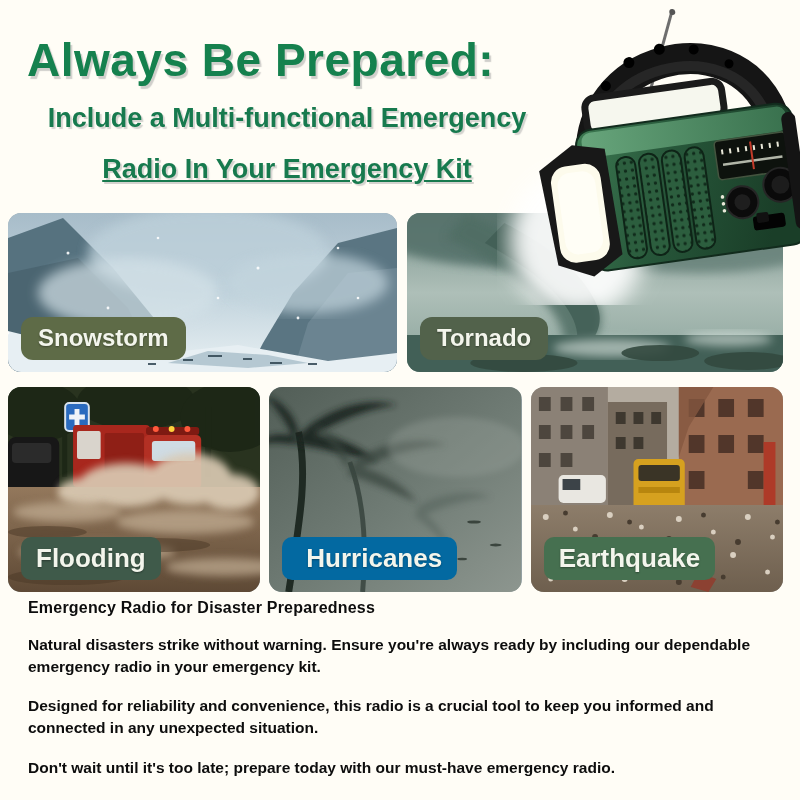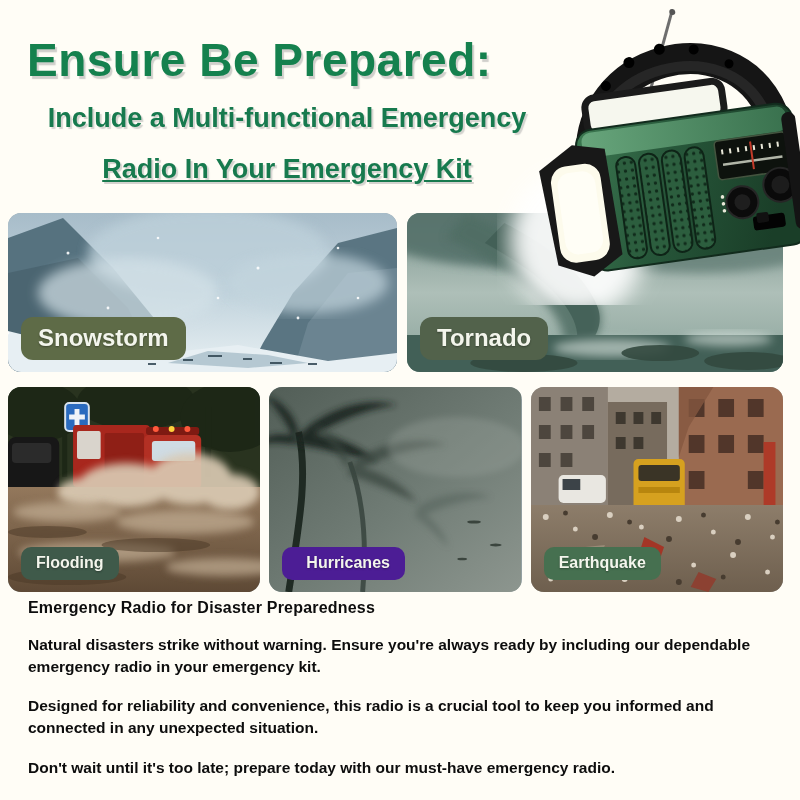--- a/index.html
+++ b/index.html
@@ -34,34 +34,34 @@
   .row2 .panel { height:205px; flex:1 1 0; }
   .p-snowstorm { width:389px; flex:0 0 389px; }
   .p-tornado { flex:1 1 auto; }
   .panel svg.art { position:absolute; inset:0; width:100%; height:100%; }
   .pill {
     position:absolute; left:13px; bottom:12px;
     color:#f3f5ec; font-weight:bold; font-size:24px; line-height:1;
     padding:9px 17px 10px; border-radius:12px;
     text-shadow:0 1px 2px rgba(0,0,0,0.35);
   }
-  .row2 .pill { font-size:16px; padding:8px 15px 9px; border-radius:10px; }
+  .row2 .pill { font-size:26px; padding:8px 15px 9px; border-radius:10px; }
 
   
   .desc { position:absolute; top:599px; left:28px; width:745px; z-index:2; color:#0d0d0d; }
   .desc h2 { font-size:16px; font-weight:bold; letter-spacing:0.2px; }
   .desc p  { font-size:15.5px; font-weight:bold; line-height:1.43; margin-top:17px; max-width:730px; }
 </style>
 </head>
 <body>
 
 <div class="page">
 
   <div class="hdr">
-    <h1>Ensure Be Prepared:</h1>
+    <h1>Always Be Prepared:</h1>
     <div class="sub l1">Include a Multi-functional Emergency</div>
     <div class="sub l2">Radio In Your Emergency Kit</div>
   </div>
 
   <div class="product">
     <svg viewBox="0 0 305 305">
       <defs>
         <linearGradient id="bodyGrad" x1="0" y1="0" x2="1" y2="0.25">
           <stop offset="0" stop-color="#3d7a52"></stop>
           <stop offset="0.45" stop-color="#27573a"></stop>
@@ -303,21 +303,21 @@
             <path d="M150,120 C175,105 205,102 225,110 C200,112 172,120 155,130 Z"></path>
             <path d="M150,122 C165,130 178,145 182,160 C170,148 158,135 148,130 Z"></path>
           </g>
           <g fill="#2a342d" opacity="0.8">
             <ellipse cx="208" cy="135" rx="7" ry="1.6"></ellipse>
               <ellipse cx="230" cy="158" rx="6" ry="1.4"></ellipse>
             <ellipse cx="196" cy="172" rx="5" ry="1.3"></ellipse>
           </g>
           <ellipse cx="190" cy="60" rx="70" ry="30" fill="#9aa39c" opacity="0.35" filter="url(#hblur)"></ellipse>
         </svg>
-        <span class="pill" style="background-color: #4c1d95; padding-left: 24px;">Hurricanes</span>
+        <span class="pill" style="background-color: #0369a1; padding-left: 24px;">Hurricanes</span>
       </div>
 
       <div class="panel">
         <svg class="art" viewBox="0 0 256 205" preserveAspectRatio="none">
           <defs>
             <linearGradient id="rubble" x1="0" y1="0" x2="0" y2="1">
               <stop offset="0" stop-color="#8d7d6a"></stop>
                 <stop offset="1" stop-color="#6e5f4e"></stop>
             </linearGradient>
           </defs>

